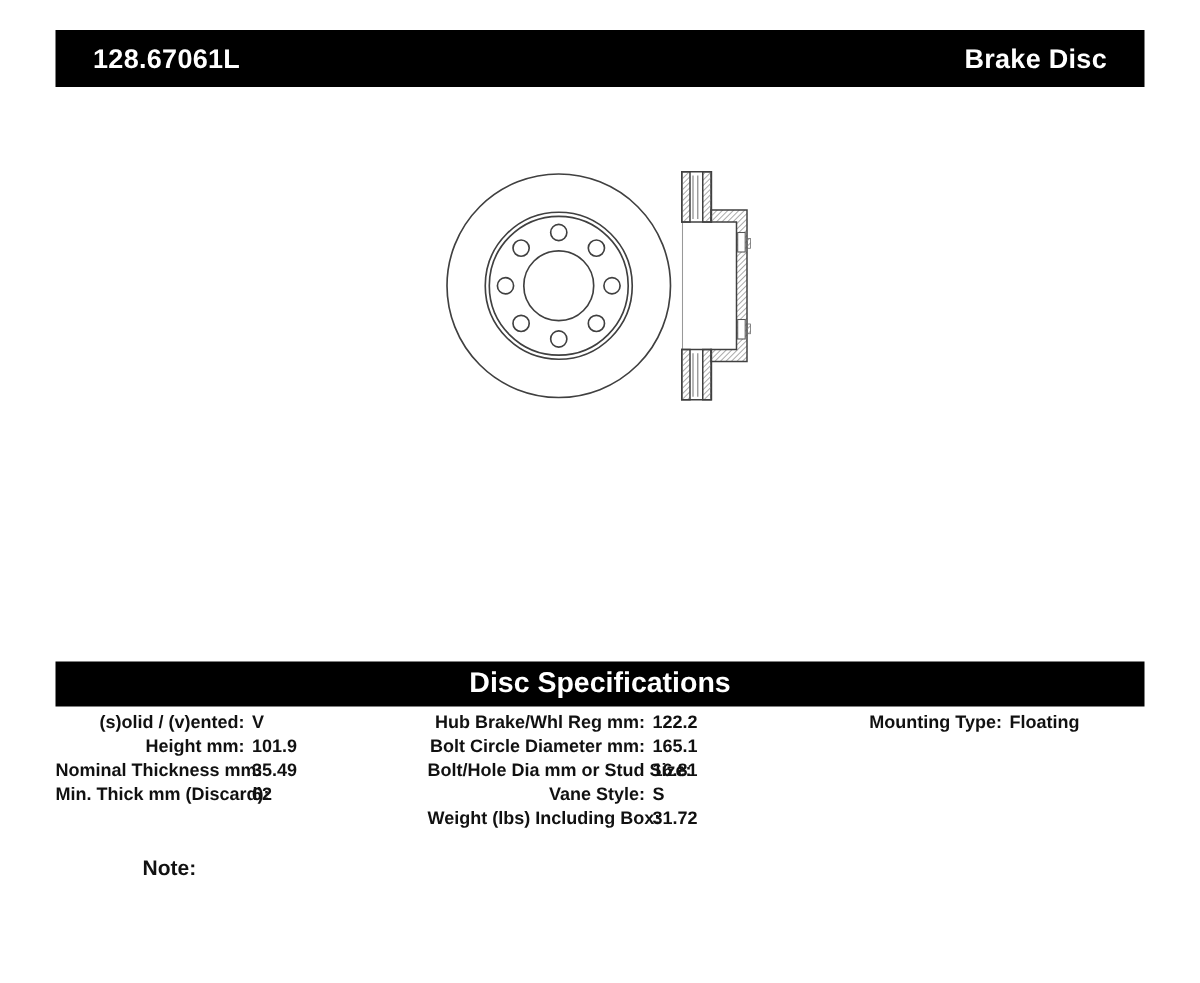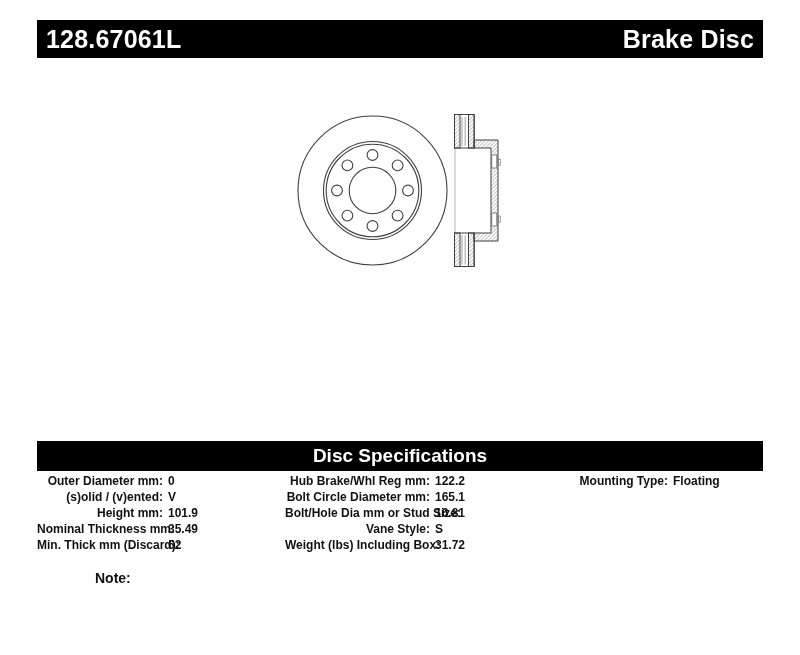--- a/index.html
+++ b/index.html
@@ -19,22 +19,22 @@
     color: #ffffff;
     font-weight: bold;
     box-sizing: border-box;
   }
   .header-bar {
     top: 20px;
     height: 38px;
     display: flex;
     align-items: center;
     justify-content: space-between;
-    padding: 0 9px;
-    font-size: 25px;
+    padding: 0 25px;
+    font-size: 18px;
     letter-spacing: 0.2px;
   }
   .specs-bar {
     top: 441px;
     height: 30px;
     display: flex;
     align-items: center;
     justify-content: center;
     font-size: 19px;
   }
@@ -128,24 +128,20 @@
       <rect x="498" y="216" width="2.4" height="6.5" fill="url(#hatch)" stroke="#666666" stroke-width="0.5"></rect>
     </g>
   </svg>
 
   <div class="bar specs-bar">
     <span>Disc Specifications</span>
   </div>
 
   <div class="spec-col col1">
     <div class="spec-row">
-      <span class="spec-label">Outer Diameter mm:</span>
-      <span class="spec-value">0</span>
-    </div>
-    <div class="spec-row">
       <span class="spec-label">(s)olid / (v)ented:</span>
       <span class="spec-value">V</span>
     </div>
     <div class="spec-row">
       <span class="spec-label">Height mm:</span>
       <span class="spec-value">101.9</span>
     </div>
     <div class="spec-row">
       <span class="spec-label">Nominal Thickness mm:</span>
       <span class="spec-value">35.49</span>

